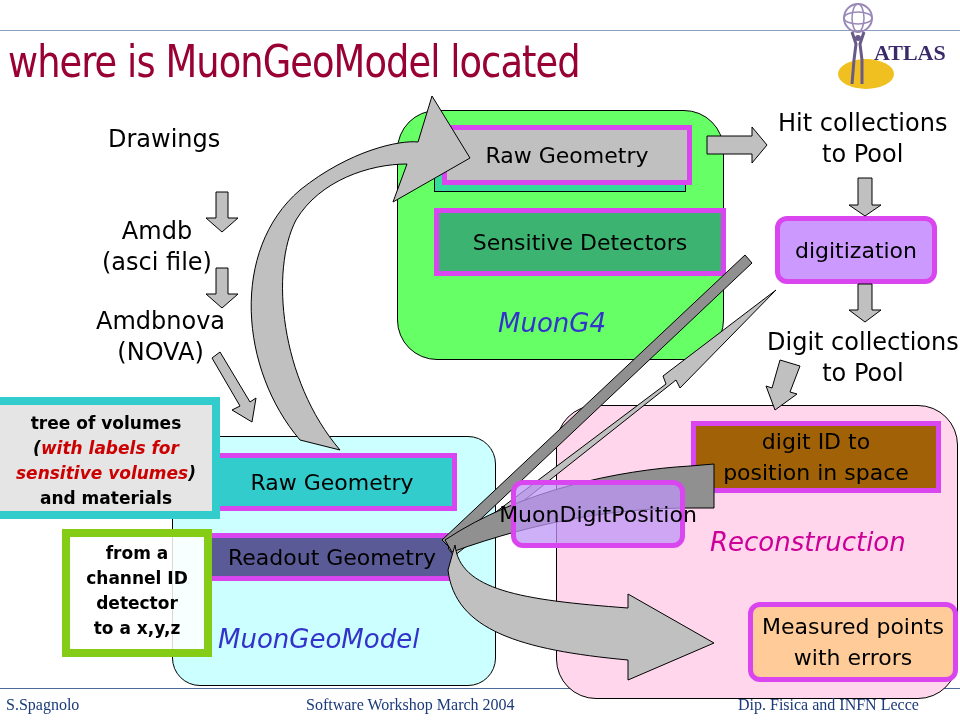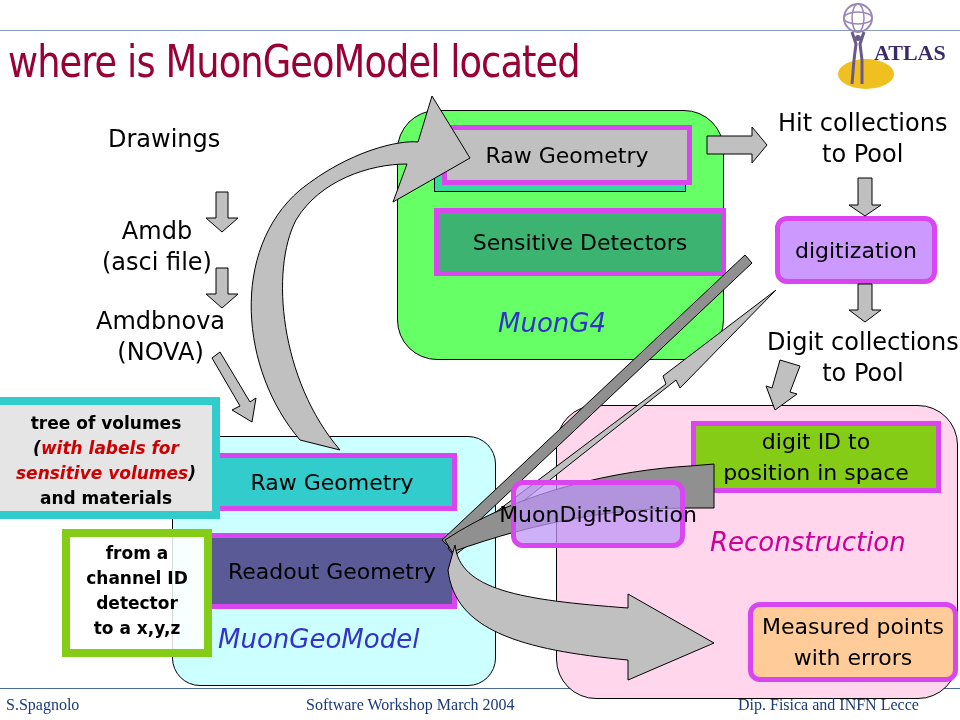--- a/index.html
+++ b/index.html
@@ -51,26 +51,26 @@
   <span>Raw Geometry</span>
 </div>
 <div class="abs box" style="left:434px;top:208px;width:292px;height:68px;background:#3cb371;">
   <span>Sensitive Detectors</span>
 </div>
 <div class="abs ital" style="left:498px;top:308px;color:#3333cc;">MuonG4</div>
 
 <div class="abs box" style="left:207px;top:453px;width:250px;height:58px;background:#33cccc;">
   <span>Raw Geometry</span>
 </div>
-<div class="abs box" style="left:207px;top:533px;width:250px;height:76px;background:#5a5a96;">
+<div class="abs box" style="left:207px;top:533px;width:250px;height:48px;background:#5a5a96;">
   <span>Readout Geometry</span>
 </div>
 <div class="abs ital" style="left:218px;top:624px;color:#3333cc;">MuonGeoModel</div>
 
-<div class="abs box" style="left:691px;top:421px;width:250px;height:72px;background:#84cc16;flex-direction:column;">
+<div class="abs box" style="left:691px;top:421px;width:250px;height:72px;background:#a16207;flex-direction:column;">
   <span>digit ID to</span>
   <span>position in space</span>
 </div>
 <div class="abs ital" style="left:710px;top:527px;color:#cc0099;">Reconstruction</div>
 <div class="abs box" style="left:748px;top:602px;width:210px;height:80px;background:#ffcc99;border-radius:12px;flex-direction:column;">
   <span>Measured points</span>
   <span>with errors</span>
 </div>
 
 <div class="abs box" style="left:775px;top:216px;width:162px;height:68px;background:#cc99ff;border-radius:12px;">

